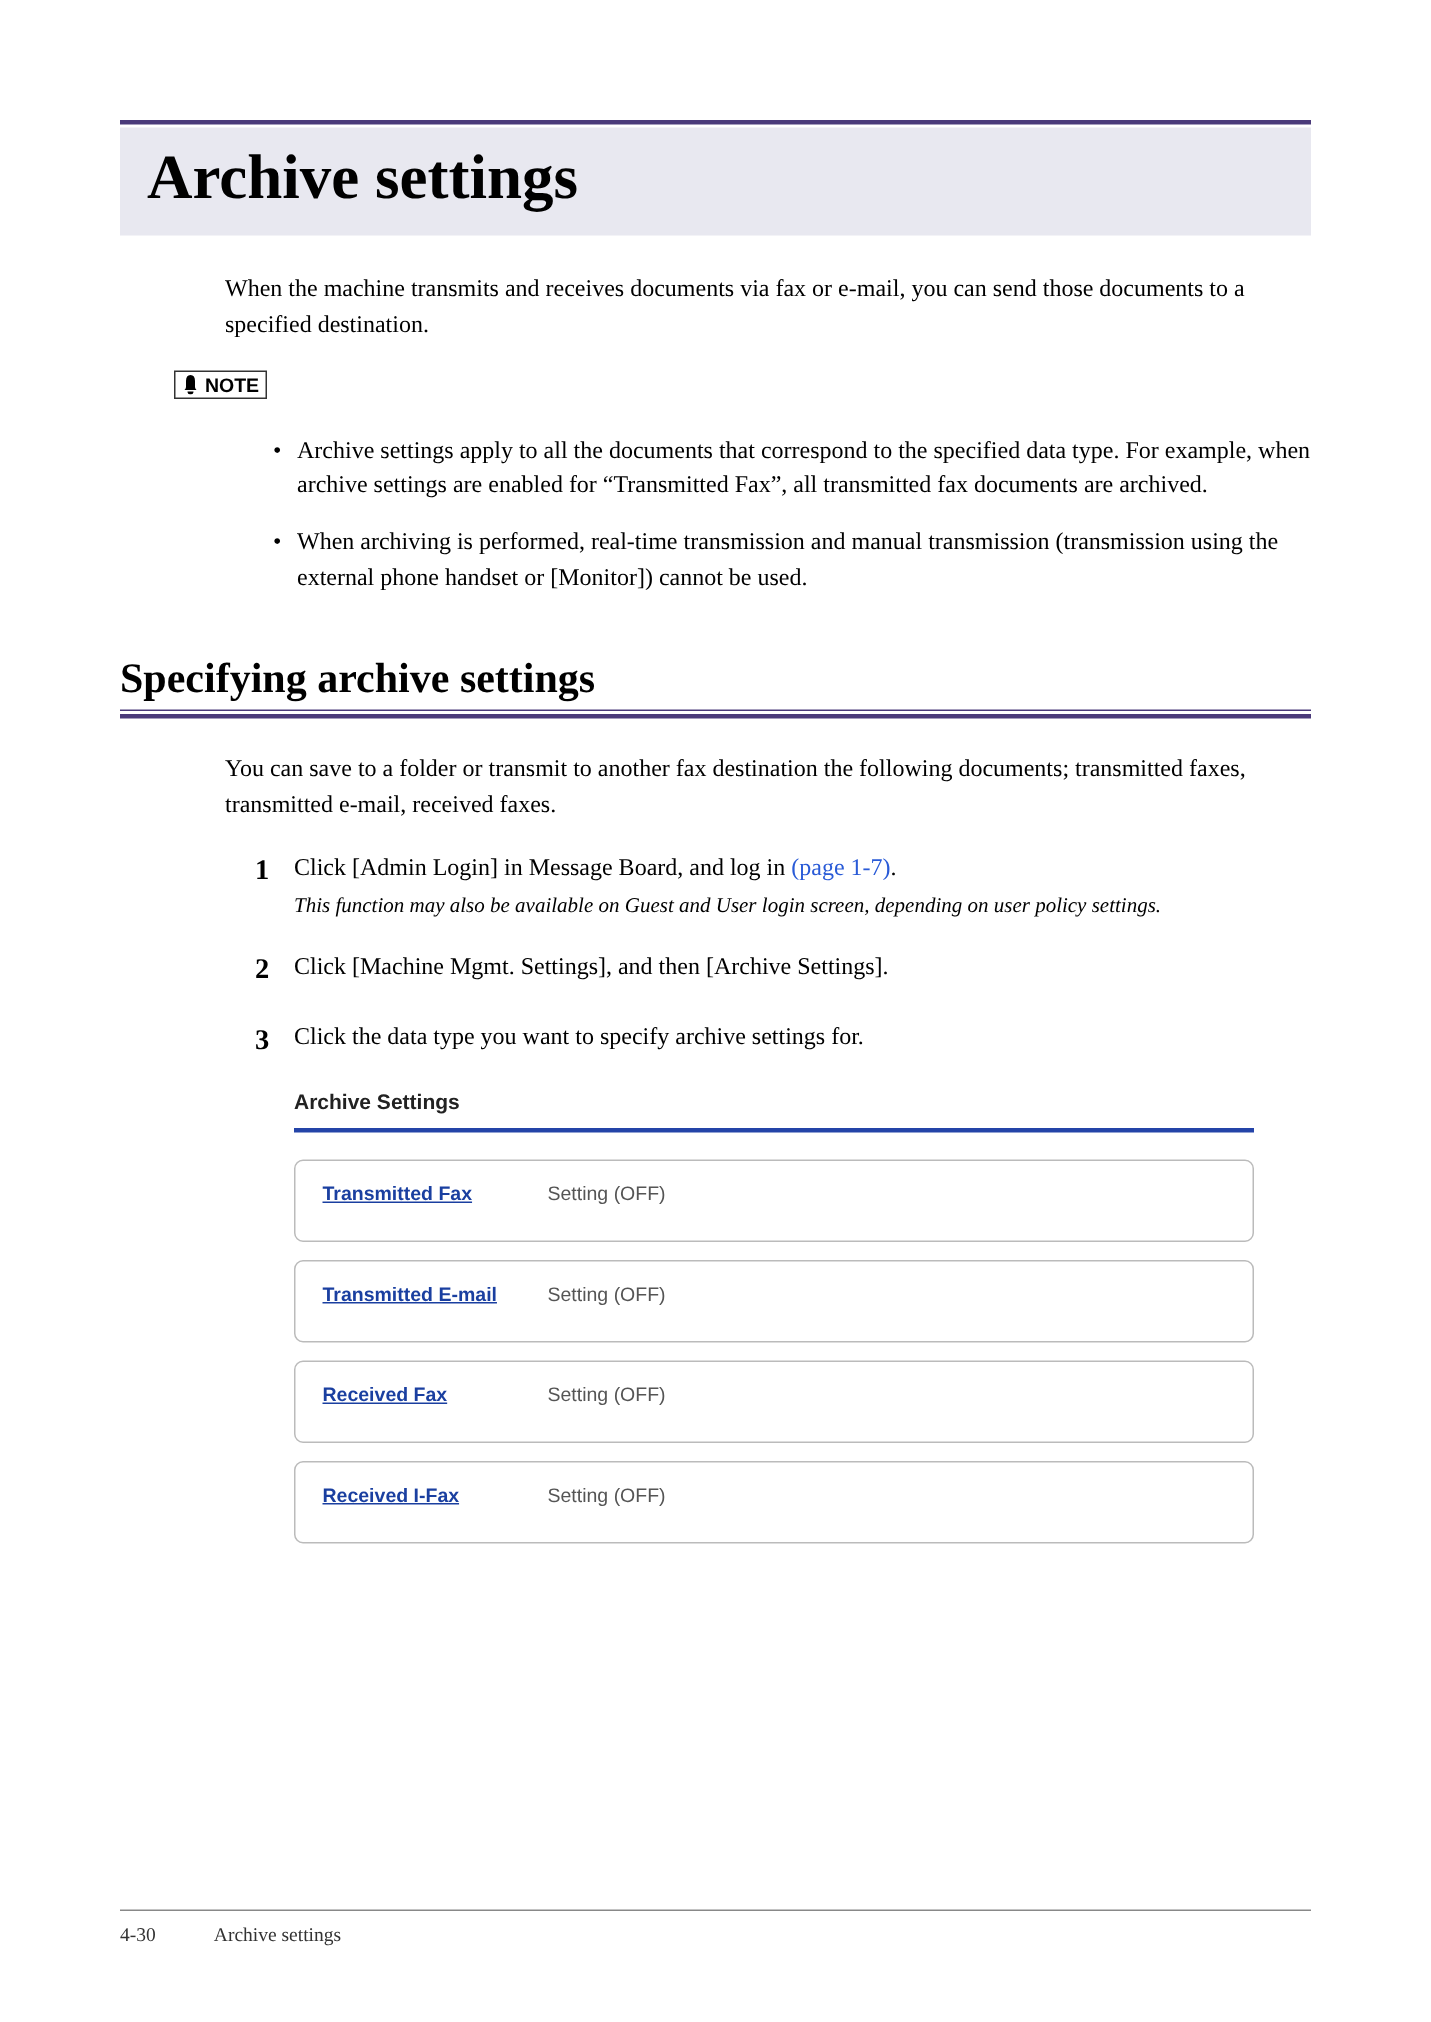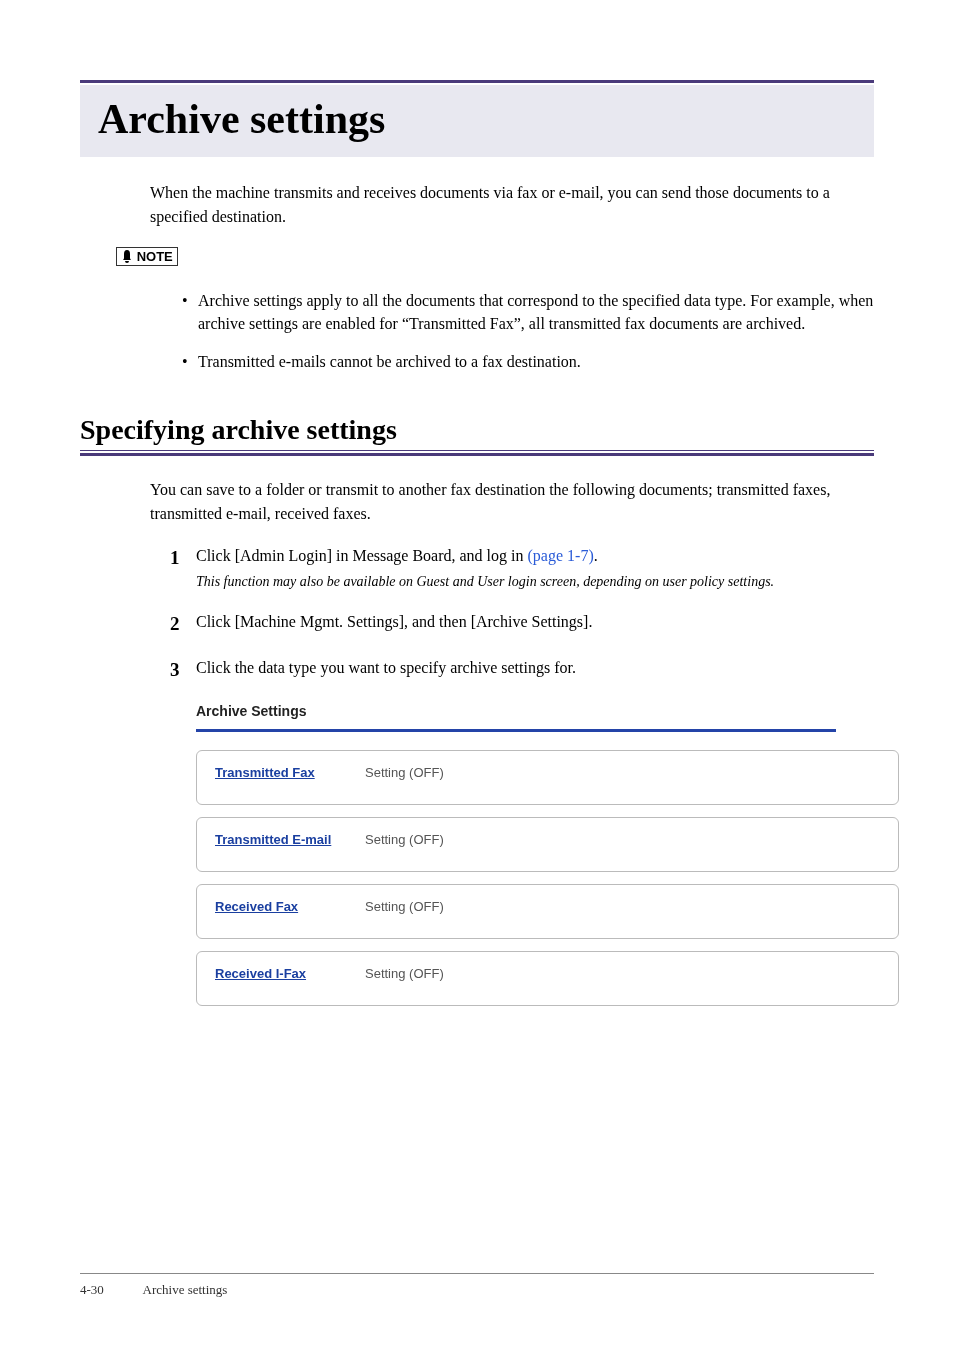--- a/index.html
+++ b/index.html
@@ -106,21 +106,21 @@
     color: #222;
     margin-bottom: 10px;
   }
   .shot-rule {
     height: 3px;
     background: #2444a8;
     margin-bottom: 18px;
     width: 640px;
   }
   .setting-row {
-    width: 703px;
+    width: 640px;
     border: 1px solid #bbb;
     border-radius: 6px;
     padding: 14px 18px 24px 18px;
     margin-bottom: 12px;
     font-size: 13px;
     color: #333;
     display: flex;
   }
   .setting-row .row-label {
     width: 150px;
@@ -155,21 +155,21 @@
 
 <div class="note-label">
   <svg width="12" height="14" viewBox="0 0 12 14">
       <path d="M6 1 Q9 1 9 5 L9 9 Q9 10 10 11 L2 11 Q3 10 3 9 L3 5 Q3 1 6 1 Z M4 12 L8 12 Q8 14 6 14 Q4 14 4 12 Z" fill="#000"></path>
     </svg>
   <span>NOTE</span>
 </div>
 
 <ul class="note-list">
   <li>Archive settings apply to all the documents that correspond to the specified data type.  For example, when archive settings are enabled for “Transmitted Fax”, all transmitted fax documents are archived.</li>
-  <li>Transmitted e-mails cannot be archived to a fax destination.</li>
+  <li>When archiving is performed, real-time transmission and manual transmission (transmission using the external phone handset or [Monitor]) cannot be used.</li>
 </ul>
 
 <h2>Specifying archive settings</h2>
 <div class="h2-rule-top"></div>
 <div class="h2-rule-bot"></div>
 
 <p class="sub-intro">You can save to a folder or transmit to another fax destination the following documents; transmitted faxes, transmitted e-mail, received faxes.</p>
 
 <div class="step">
   <div class="step-num">1</div>

